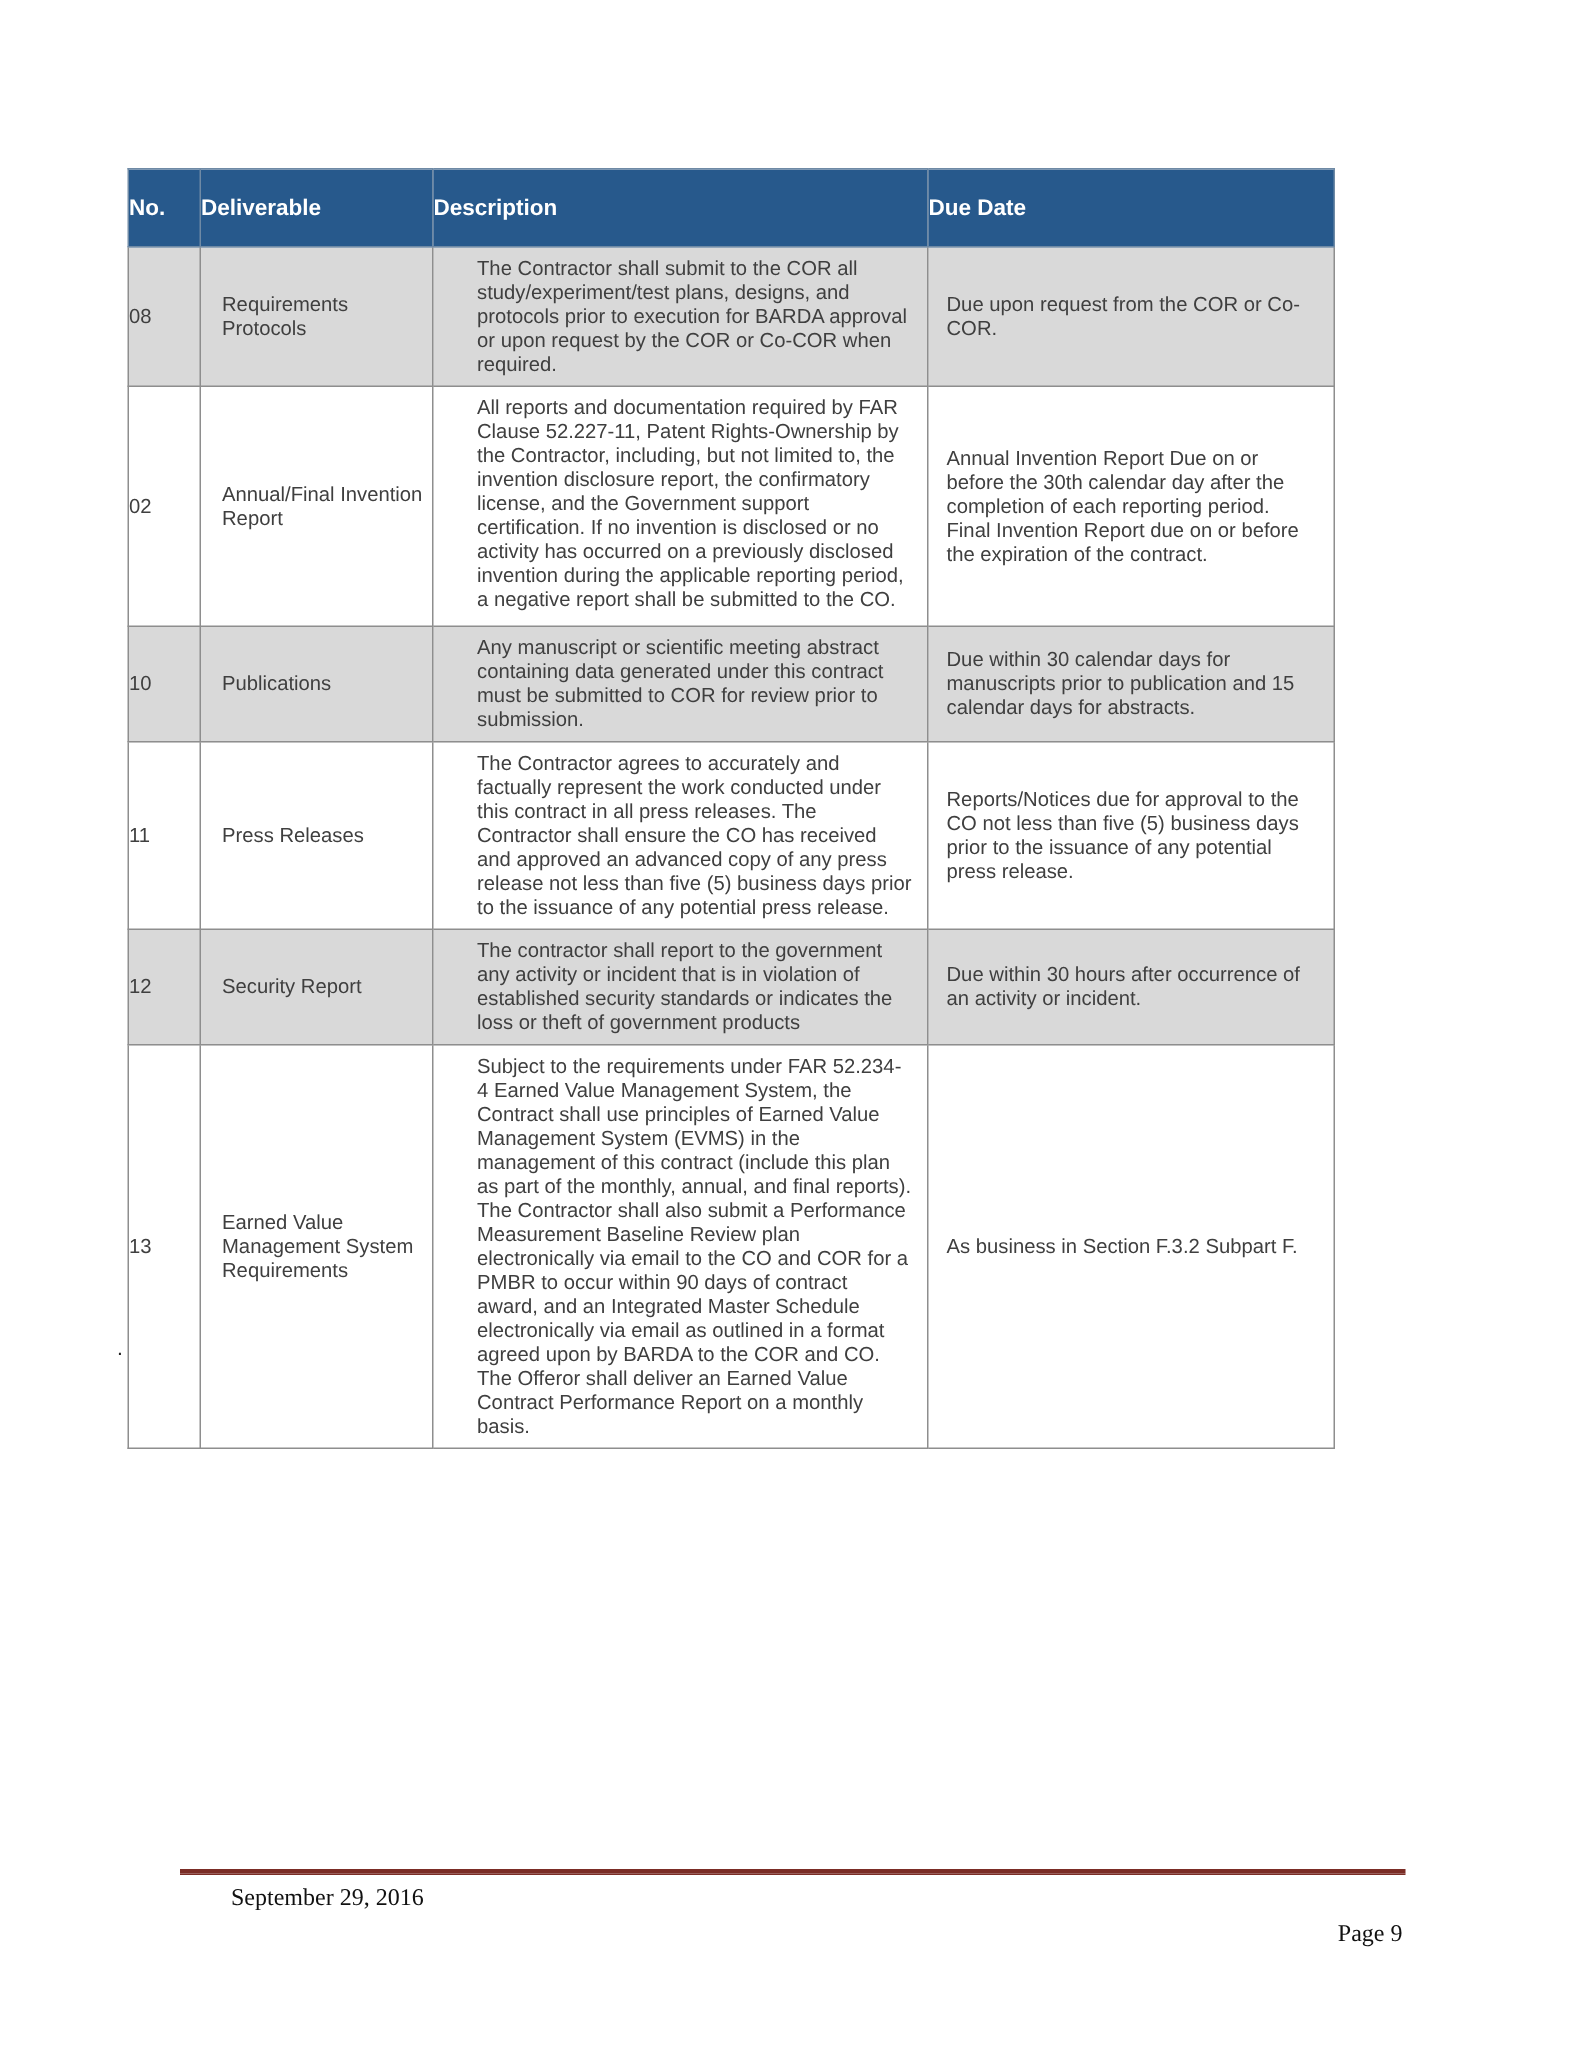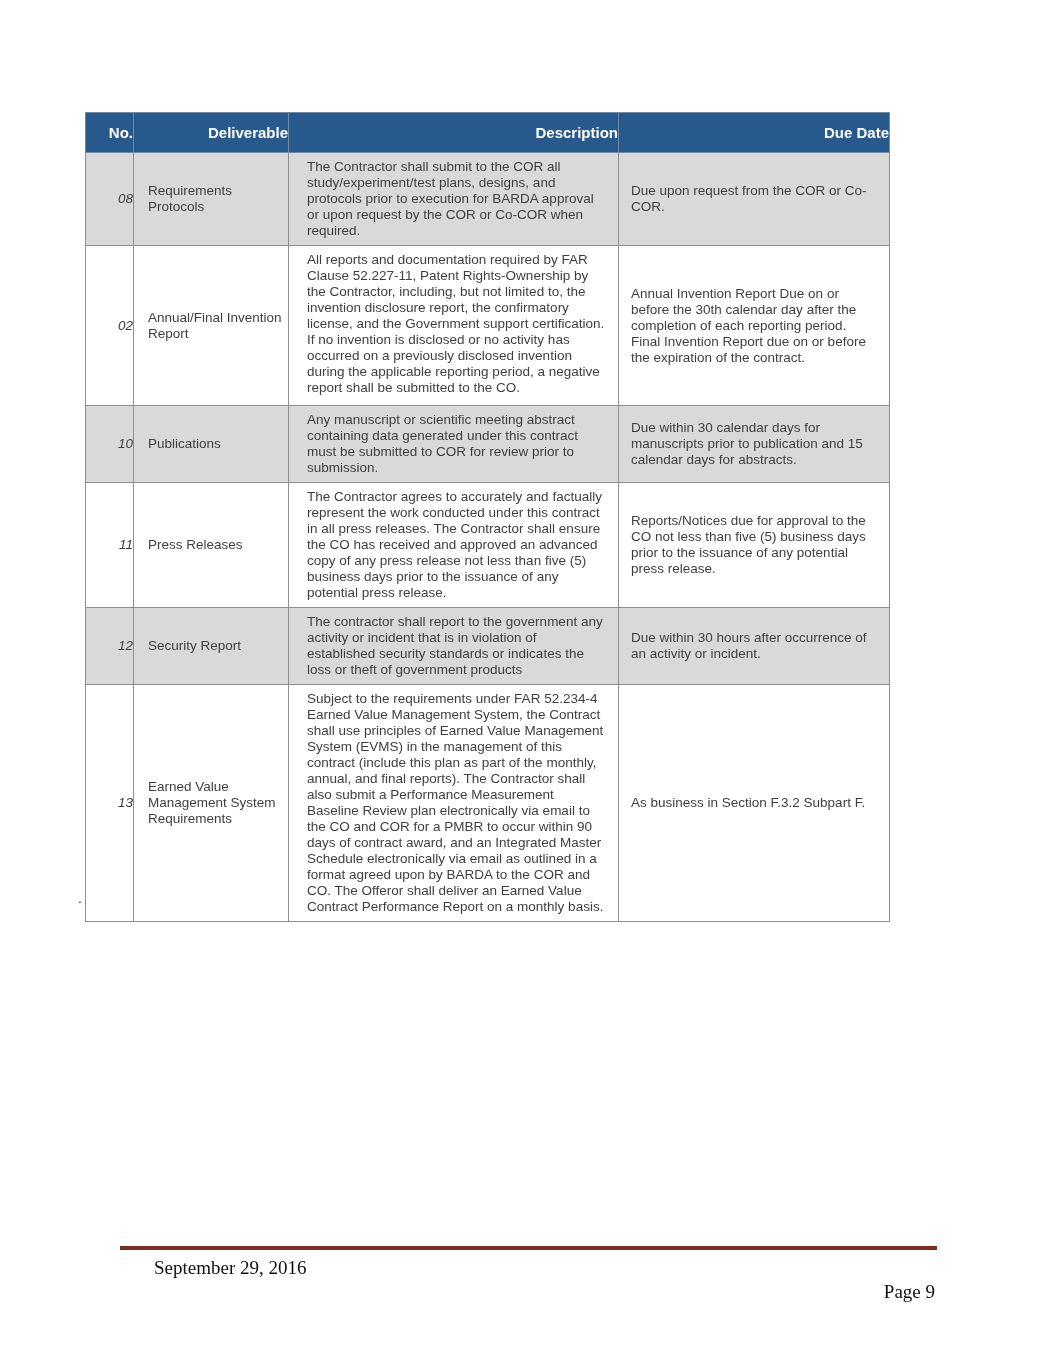--- a/index.html
+++ b/index.html
@@ -25,40 +25,39 @@
   }
   .deliverables-table th,
   .deliverables-table td{
     border:1px solid var(--table-border);
   }
   .deliverables-table thead th{
     background:var(--header-bg);
     color:var(--header-text);
     font-weight:bold;
     font-size:15px;
-    height:40px;
-    text-align:right;
+    height:52px;
+    text-align:left;
     vertical-align:middle;
     border:1px solid #6f8aa5;
   }
   tbody tr:nth-child(odd) td{ background:var(--row-shaded); }
   tbody tr:nth-child(even) td{ background:#FFFFFF; }
 
   td.c-no{
-    text-align:right;
+    text-align:left;
     vertical-align:middle;
-    font-style:italic;
   }
   td.c-del{
     vertical-align:middle;
     padding:4px 6px 4px 14px;
   }
   td.c-desc{
     vertical-align:top;
-    padding:6px 10px 6px 18px;
+    padding:6px 10px 6px 29px;
   }
   td.c-due{
     vertical-align:middle;
     padding:6px 10px 6px 12px;
   }
 
   tr.r0{height:85px;}
   tr.r1{height:160px;}
   tr.r2{height:70px;}
   tr.r3{height:115px;}
@@ -80,21 +79,21 @@
   .footer-rule{
     height:3px;
     border-top:3px solid var(--footer-rule);
     border-bottom:1px solid var(--footer-rule);
   }
   .footer-row{
     margin-top:7px;
     display:flex;
     justify-content:space-between;
     font-family:"Liberation Serif",serif;
-    font-size:19px;
+    font-size:16px;
     color:#111;
   }
   .footer-date{ margin-left:34px; }
   .footer-page{ margin-right:2px;margin-top:24px; }
 </style>
 </head>
 <body>
 
 <table class="deliverables-table">
   <colgroup>

